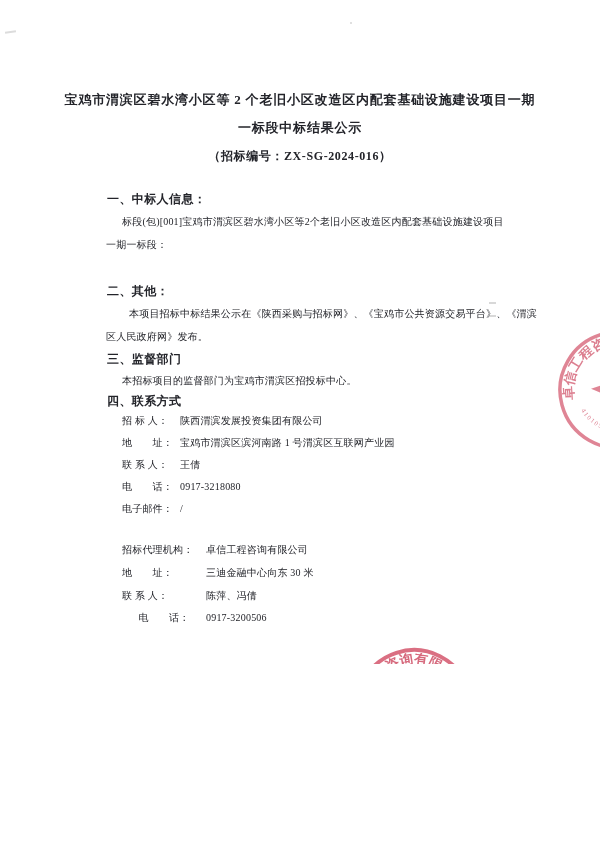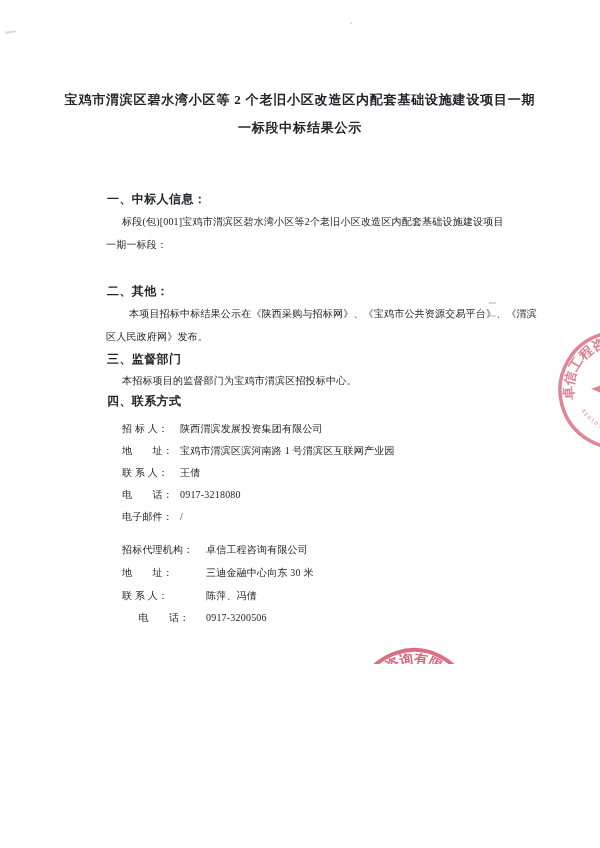--- a/index.html
+++ b/index.html
@@ -5,39 +5,40 @@
   html,body{margin:0;padding:0;background:#ffffff;}
   .page{
     position:relative;width:600px;height:664px;background:#fff;overflow:hidden;
     font-family:"Liberation Serif","DejaVu Serif",serif;color:#23242a;
   }
   .line{position:absolute;white-space:pre;font-size:10px;line-height:14px;letter-spacing:.2px;}
   .center{left:0;width:600px;text-align:center;}
   .title{font-size:13px;font-weight:bold;letter-spacing:.8px;}
   .subtitle{font-size:12px;font-weight:bold;letter-spacing:.6px;}
   .h{font-size:12px;font-weight:bold;letter-spacing:.4px;}
-  .lbl{display:inline-block;min-width:58px;margin-top:8px;}
+  .lbl{display:inline-block;min-width:58px;}
   .lbl2{display:inline-block;min-width:84px;}
   .winner{display:inline-block;min-width:200px;}
   .artifact{position:absolute;background:#ededed;}
   .sealtext{font-family:"Liberation Serif","DejaVu Serif",serif;}
 </style>
 </head>
 <body>
 
 <div class="page">
 
   <div class="artifact" style="left:5px;top:31px;width:11px;height:2px;background:#dcdcdc;transform:rotate(-8deg);"></div>
   <div class="artifact" style="left:350px;top:22px;width:2px;height:2px;background:#e0e0e0;"></div>
   <div style="position:absolute;left:489px;top:302px;width:7px;height:11px;border-top:2px solid #d8d8d8;border-bottom:2px solid #d8d8d8;"></div>
   <div class="artifact" style="left:4px;top:799px;width:192px;height:1px;"></div>
   <div class="artifact" style="left:204px;top:799px;width:306px;height:1px;"></div>
 
   <div class="line center title" style="top:93px;">宝鸡市渭滨区碧水湾小区等 2 个老旧小区改造区内配套基础设施建设项目一期</div>
   <div class="line center title" style="top:121px;">一标段中标结果公示</div>
+  <div class="line center subtitle" style="top:149px;">（招标编号：ZX-SG-2024-016）</div>
 
   <div class="line h" style="left:107px;top:192px;">一、中标人信息：</div>
   <div class="line" style="left:122px;top:215px;">标段(包)[001]宝鸡市渭滨区碧水湾小区等2个老旧小区改造区内配套基础设施建设项目</div>
   <div class="line" style="left:106px;top:238px;">一期一标段：</div>
 
   <div class="line h" style="left:107px;top:284px;">二、其他：</div>
   <div class="line" style="left:122px;top:307px;margin-left:7px;">本项目招标中标结果公示在《陕西采购与招标网》、《宝鸡市公共资源交易平台》、《渭滨</div>
   <div class="line" style="left:106px;top:330px;">区人民政府网》发布。</div>
 
   <div class="line h" style="left:107px;top:352px;text-align:right;">三、监督部门</div>

